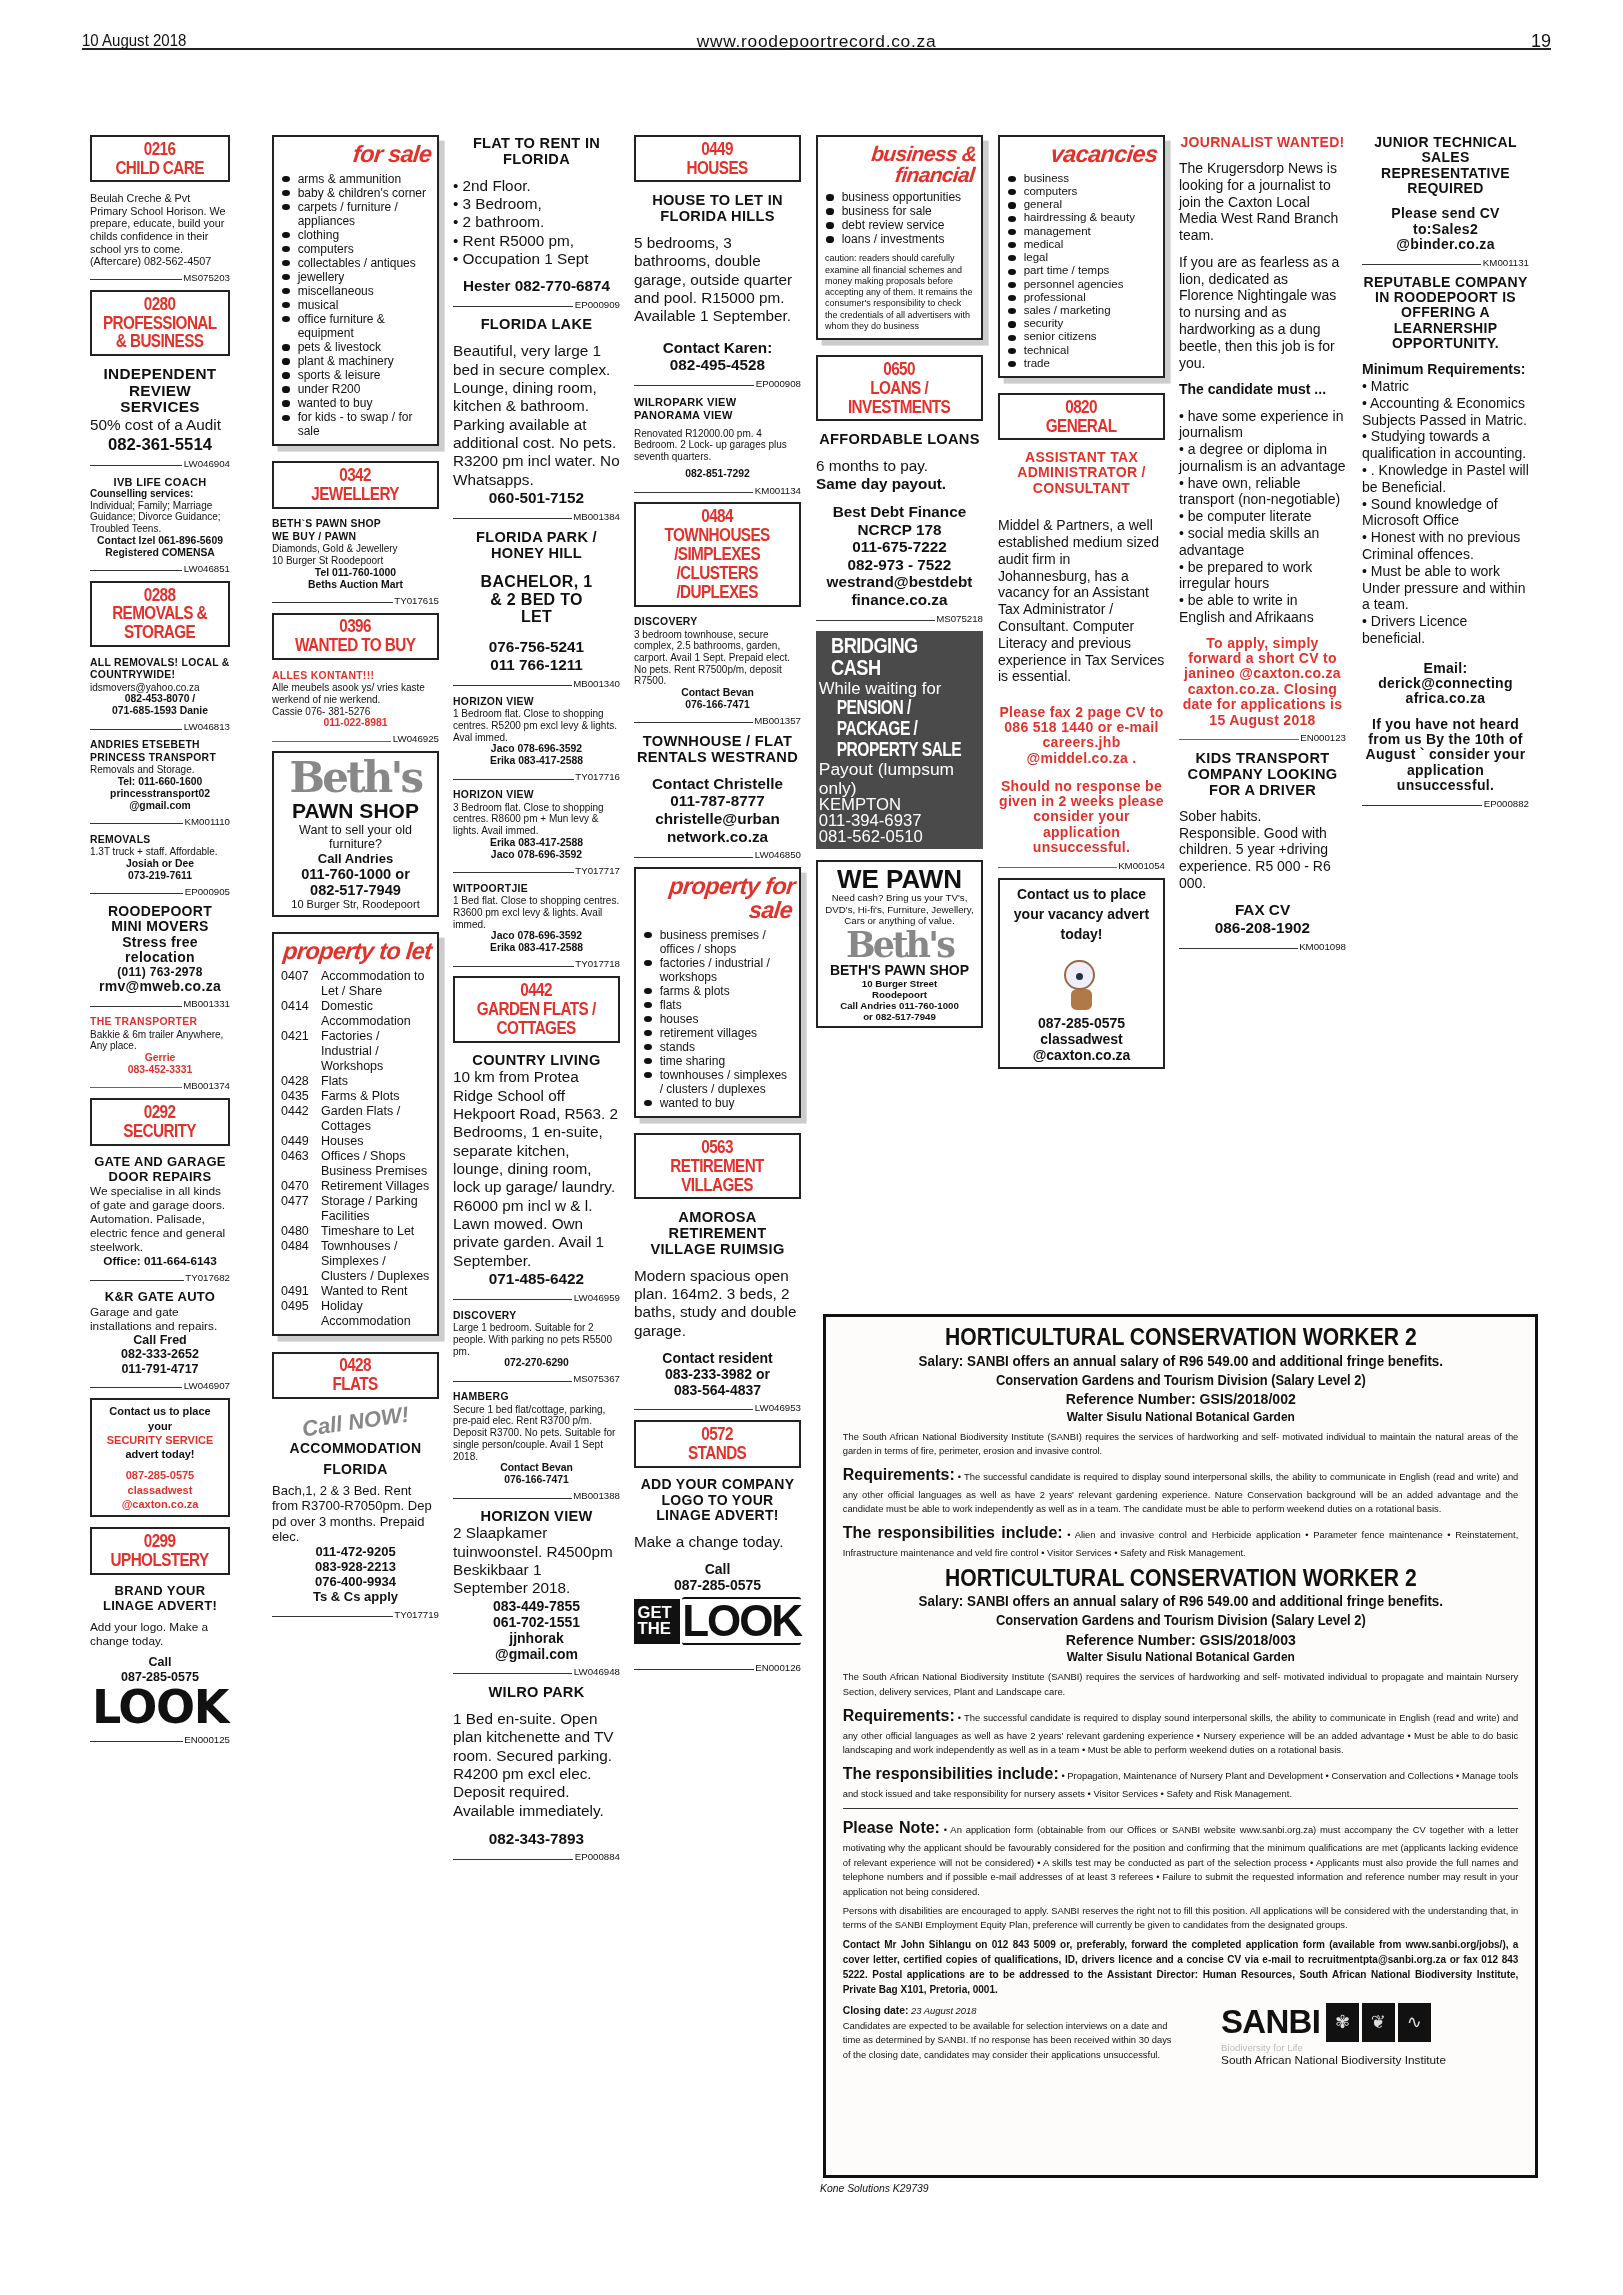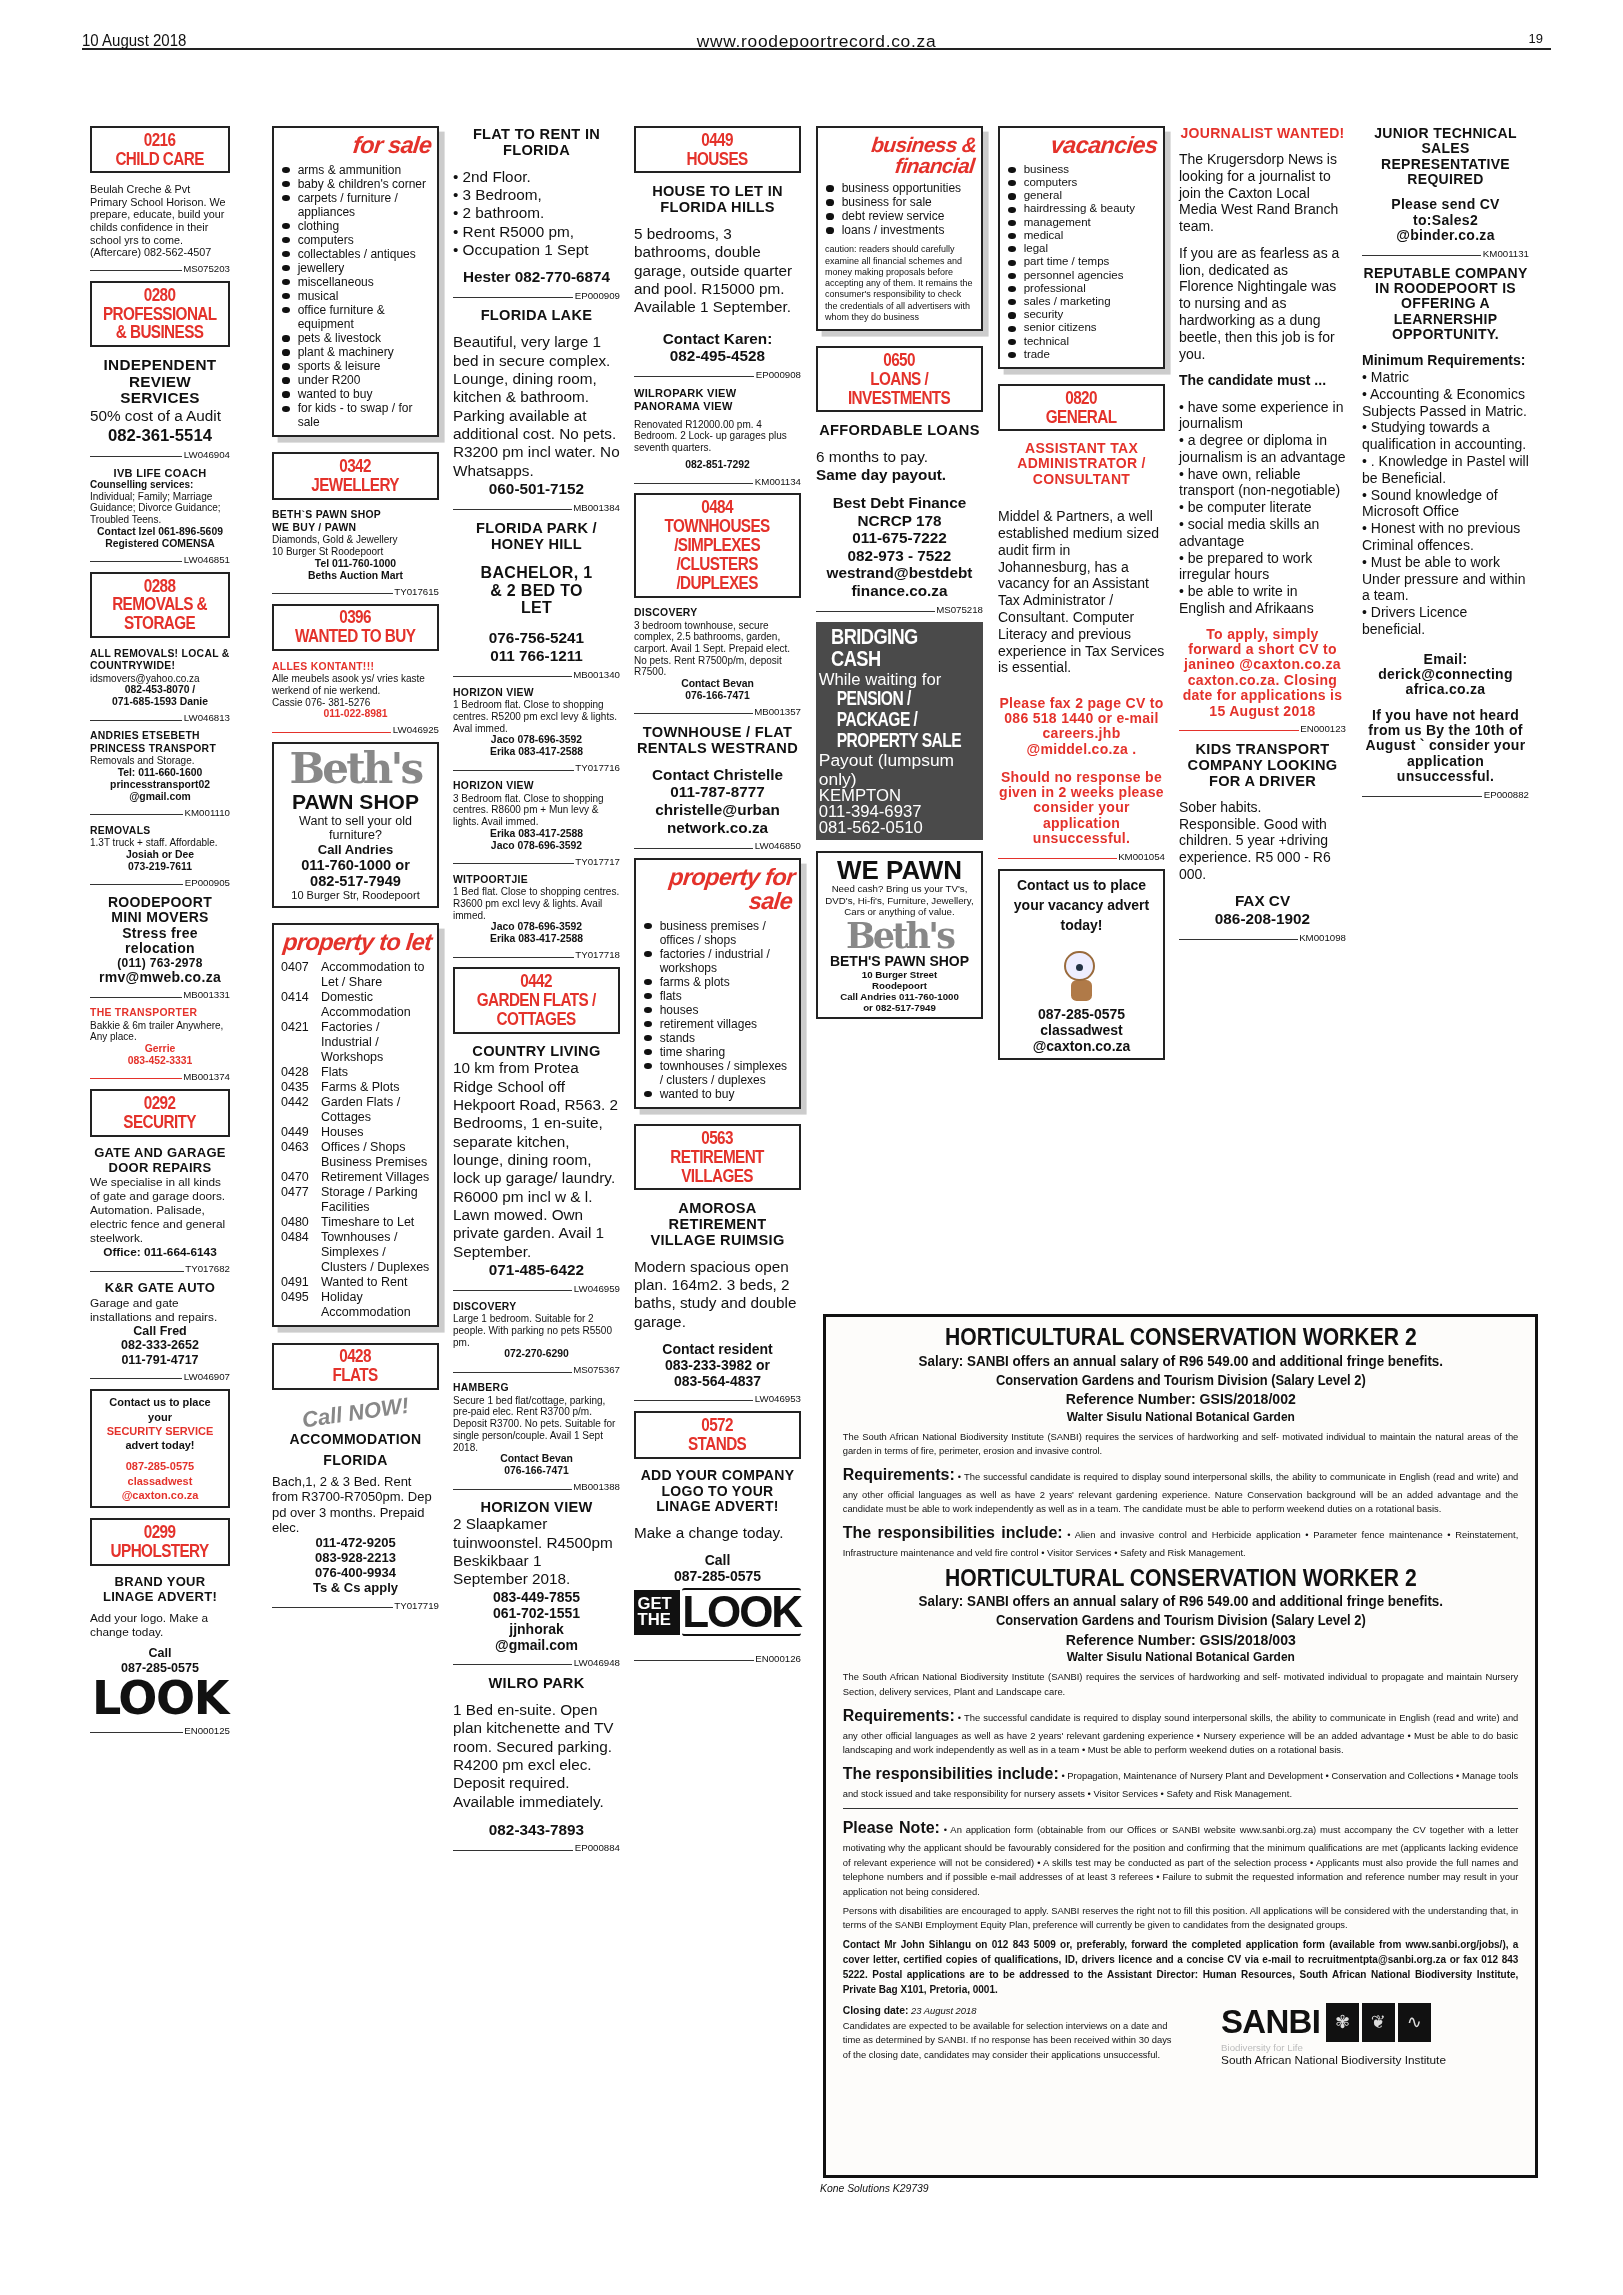--- a/index.html
+++ b/index.html
@@ -2,22 +2,22 @@
 <html style="font-size:11px"><head>
 <meta charset="utf-8">
 <style>
   *{box-sizing:border-box;margin:0;padding:0}
   html,body{width:1624px;height:2295px;background:#fff;overflow:hidden}
   body{font-family:"Liberation Sans",sans-serif;color:#111;position:relative}
   .red{color:#e4322b}
   .hdr{position:absolute;left:82px;top:30.5px;width:1469px;height:19.4px;border-bottom:2.1px solid #222}
   .hdr .date{position:absolute;left:0;top:0;font-size:16.7px;transform:scaleX(.9);transform-origin:left}
   .hdr .url{position:absolute;left:0;right:0;text-align:center;top:0;font-size:17.4px;letter-spacing:0.7px}
-  .hdr .pg{position:absolute;right:8px;top:0;font-size:13px}
-  .col{position:absolute;top:126px}
+  .hdr .pg{position:absolute;right:0;top:0;font-size:18px}
+  .col{position:absolute;top:135px}
   .c1{left:90px;width:139px}
   .c2{left:272px;width:167px}
   .c3{left:453px;width:167px}
   .c4{left:634px;width:167px}
   .c5{left:816px;width:167px}
   .c6{left:998px;width:167px}
   .c7{left:1179px;width:167px}
   .c8{left:1362px;width:167px}
   .c1w{width:140px}
   .secbox{border:2.1px solid #222;text-align:center;font-family:"Liberation Sans",sans-serif;font-weight:bold;color:#e4322b;line-height:1.05;padding:2.8px 1.4px;margin-bottom:9.7px}

